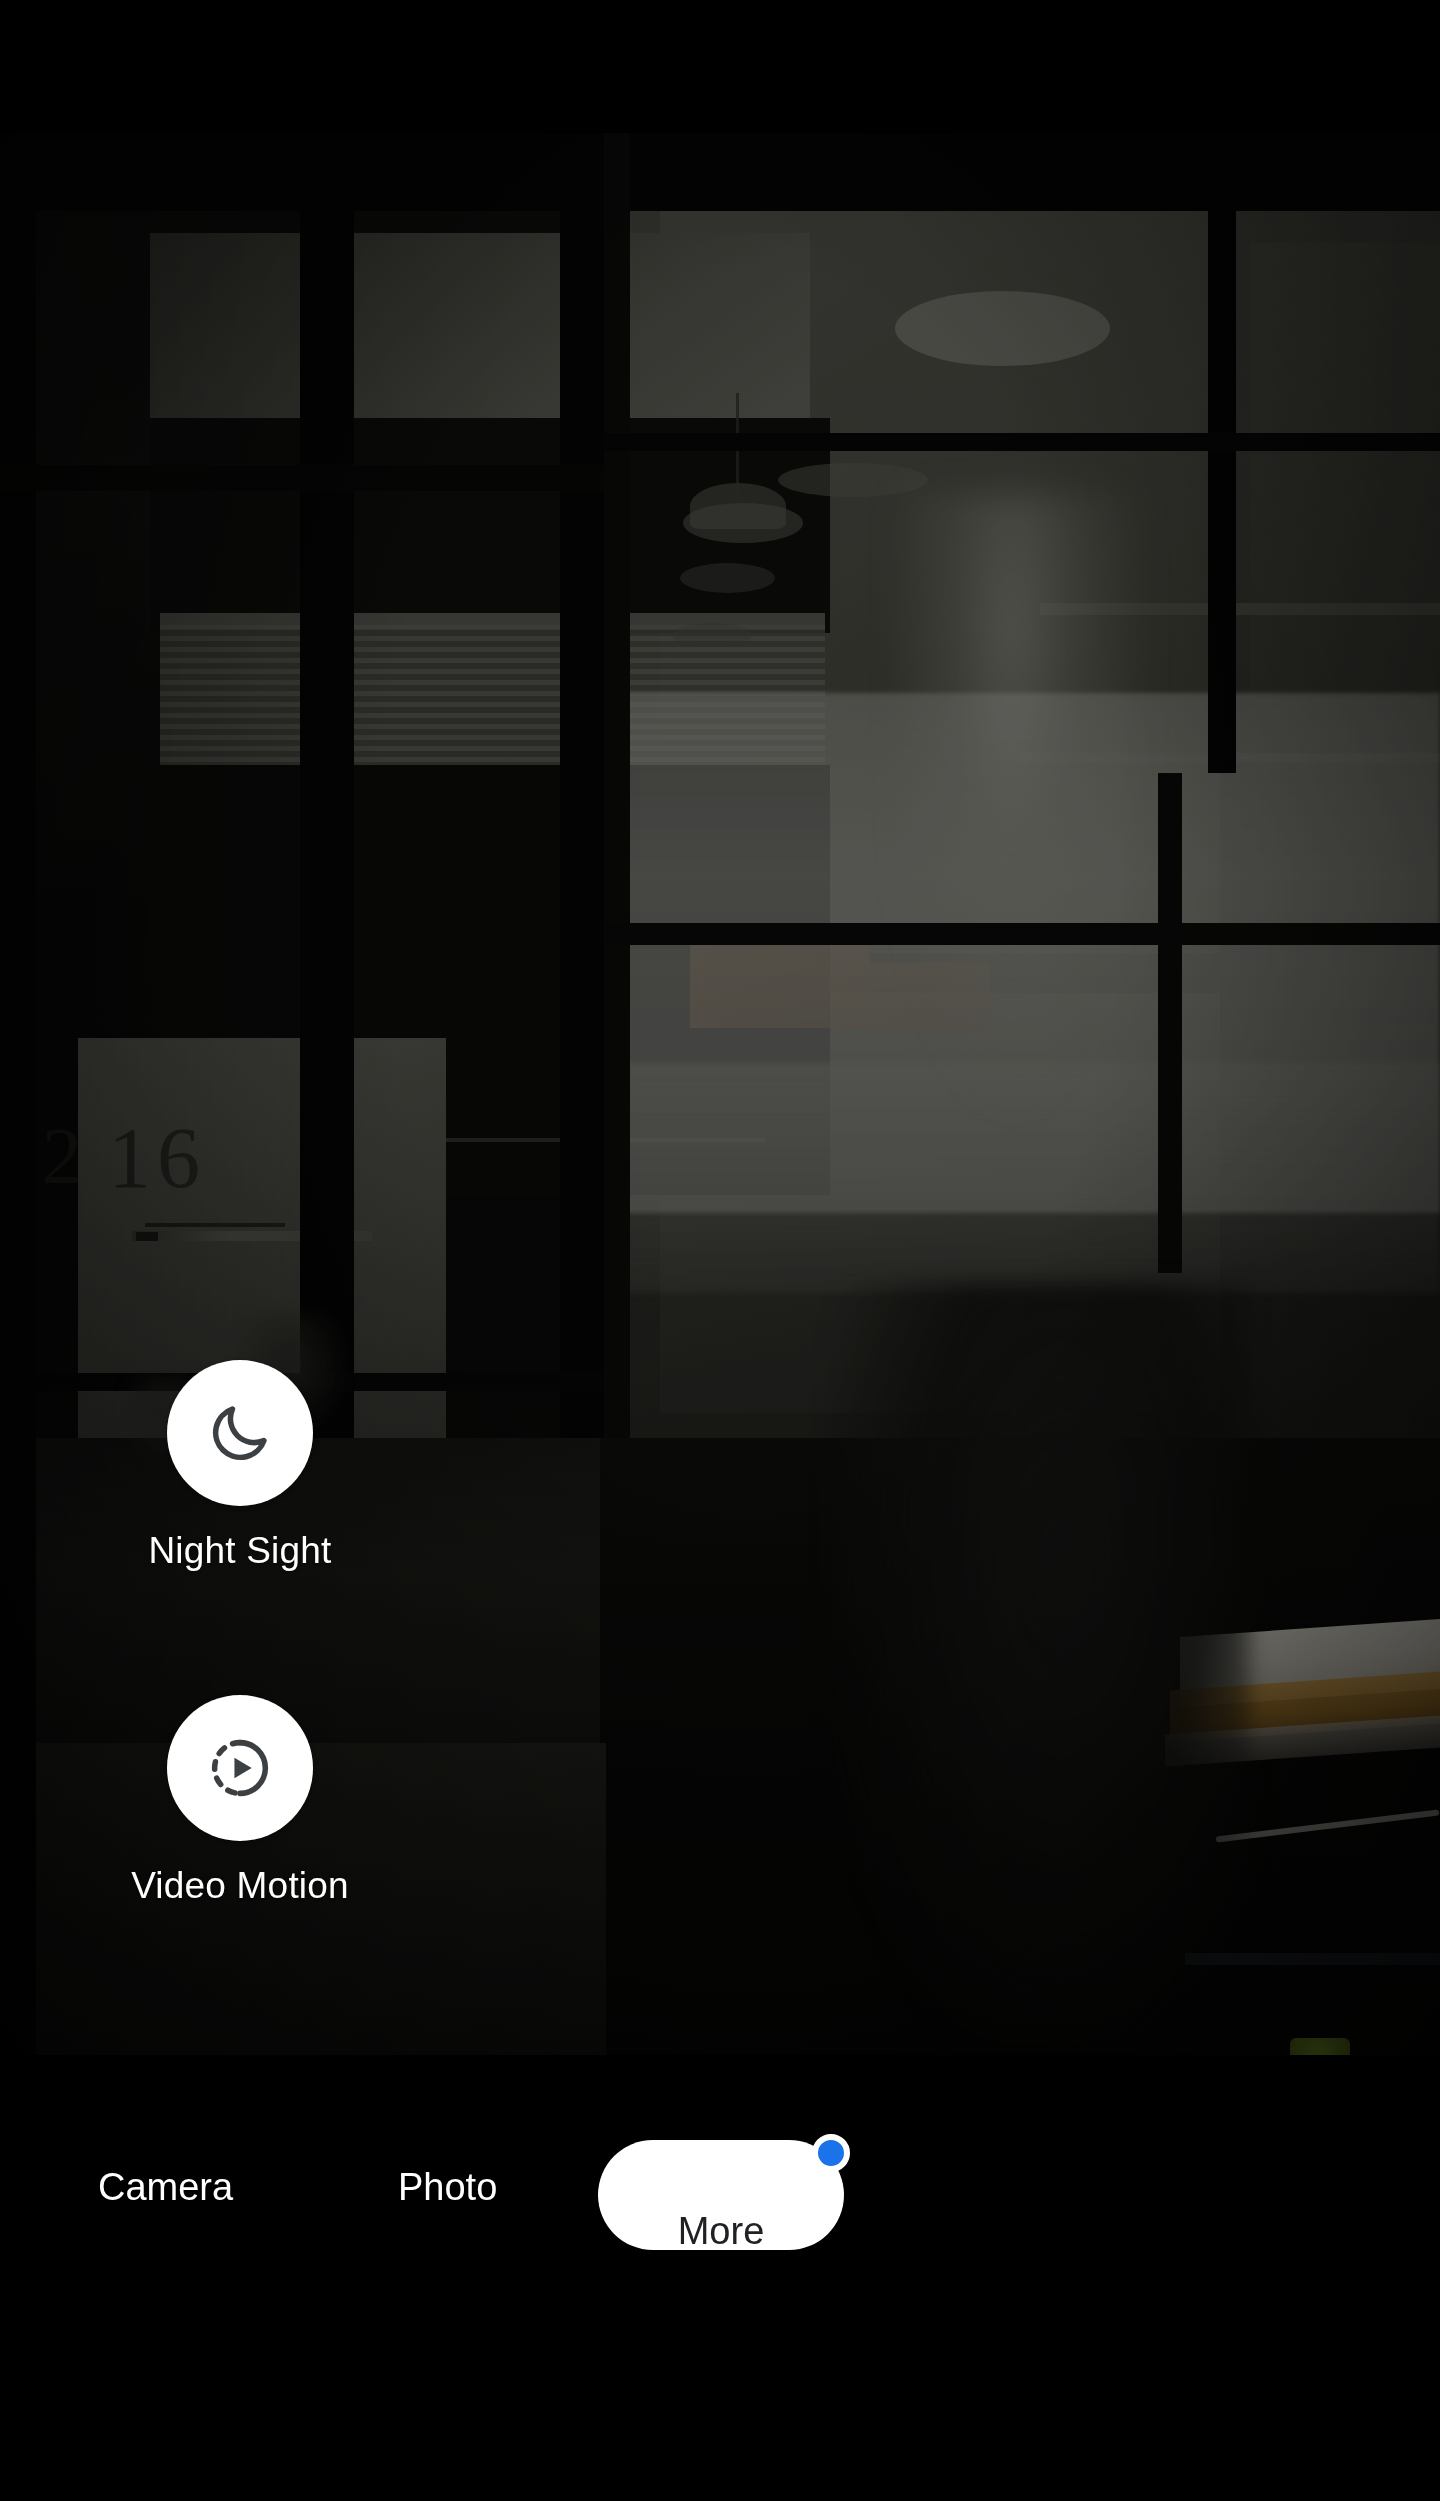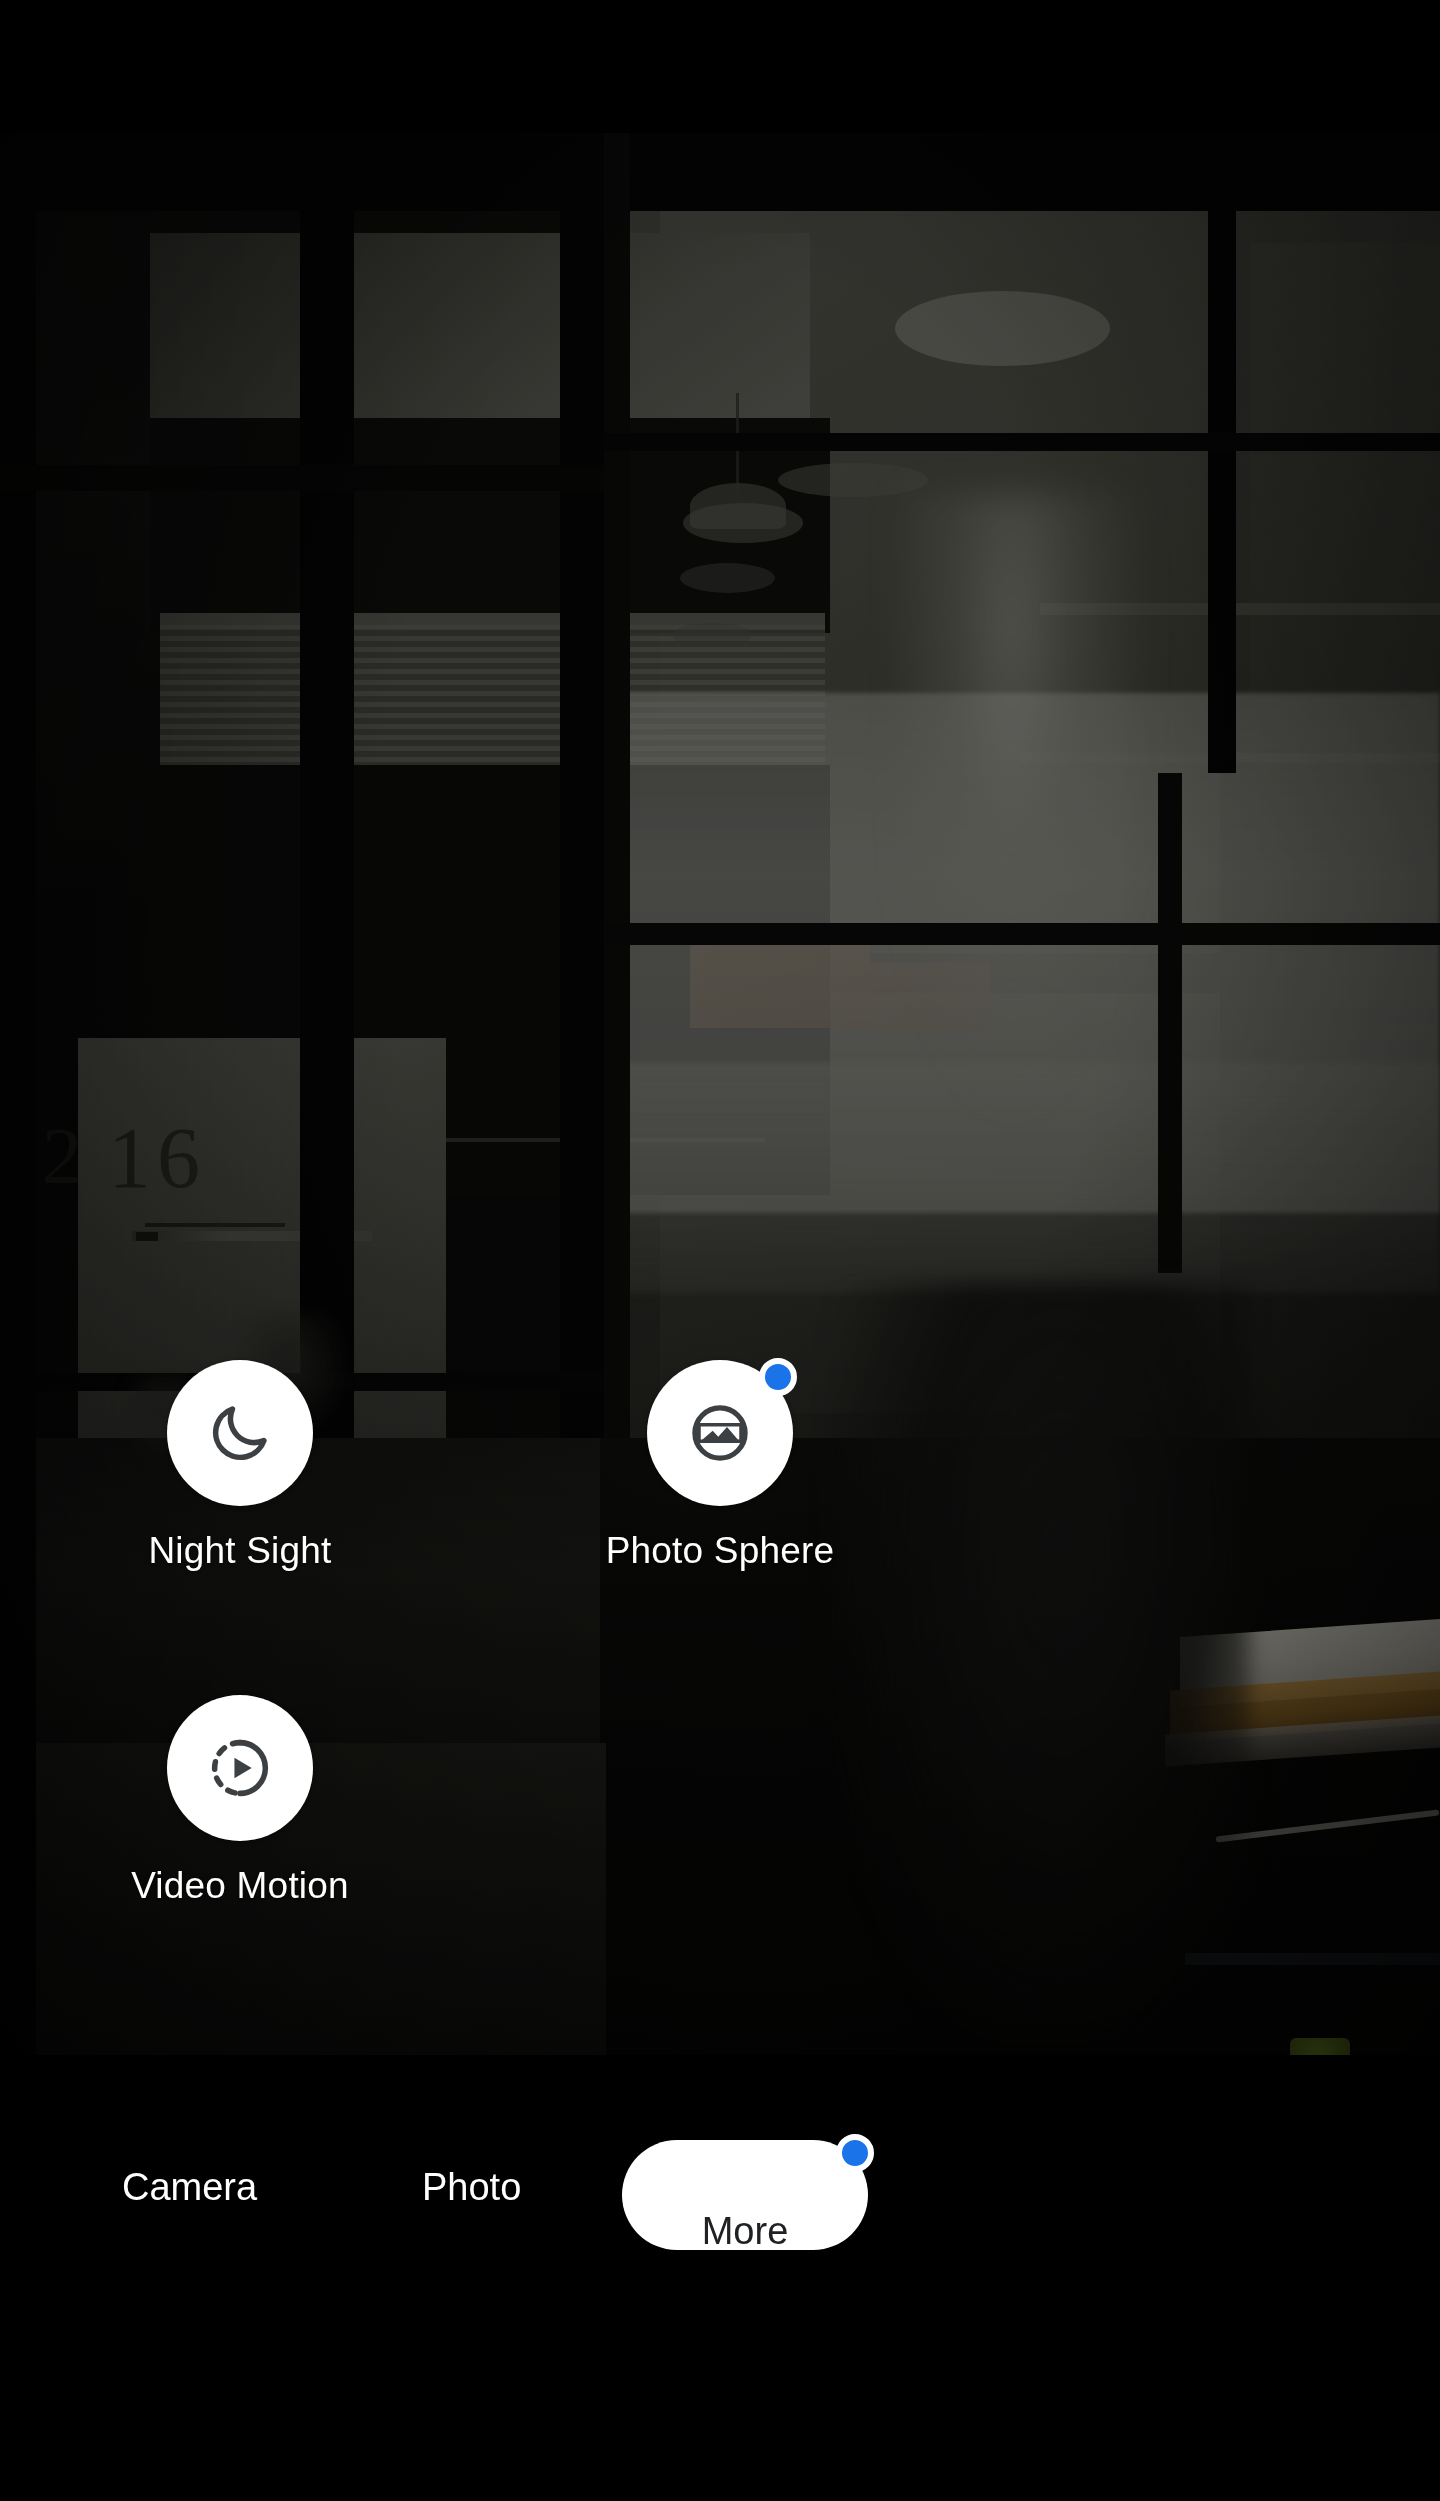--- a/index.html
+++ b/index.html
@@ -161,21 +161,21 @@
     position:absolute;top:-2px;right:-4px;width:38px;height:38px;border-radius:50%;
     background:#1a73e8;border:6px solid #fff;box-sizing:border-box;
   }
   .mode-label{
     margin-top:26px;color:#ffffff;font-size:37px;line-height:1;
     letter-spacing:.2px;white-space:nowrap;text-shadow:0 1px 3px rgba(0,0,0,.55);
   }
 
   
   #tabbar{
-    position:absolute;left:0;bottom:0;width:1288px;height:446px;background:#000;margin-left:24px;
+    position:absolute;left:0;bottom:0;width:1288px;height:446px;background:#000;
   }
   .tabs{position:absolute;left:0;top:85px;width:1440px;height:110px;
     display:flex;align-items:center;}
   .tab{
     position:relative;color:#fff;font-size:38px;line-height:1;
     white-space:nowrap;text-align:center;
   }
   .tab-camera{position:absolute;left:98px;top:28px;}
   .tab-video{position:absolute;left:398px;top:28px;}
   .tab-more{
@@ -268,31 +268,20 @@
 
       <div class="mode-cell">
         <div class="mode-circle">
           <svg viewBox="0 0 24 24" fill="none">
             <path d="M20.2 14.6A8.2 8.2 0 0 1 9.4 3.8 8.5 8.5 0 1 0 20.2 14.6Z" stroke-width="1.9" stroke-linejoin="round" stroke-linecap="round"></path>
           </svg>
         </div>
         <div class="mode-label">Night Sight</div>
       </div>
 
-      <div class="mode-cell">
-        <div class="mode-circle">
-          <svg viewBox="0 0 24 24" fill="none">
-            <circle cx="12" cy="12" r="8.6" stroke-width="1.8"></circle>
-            <path class="fillp" d="M4.4 8.6h15.2a0.8 0.8 0 0 1 0.8 0.8v5.2a0.8 0.8 0 0 1-0.8 0.8H4.4a0.8 0.8 0 0 1-0.8-0.8V9.4a0.8 0.8 0 0 1 0.8-0.8Zm1 1.2v4.4h13.2V9.8Z"></path>
-            <path class="fillp" d="M5.6 14.6h12.8L14.4 9.9l-3 3.4-1.9-2.1-3.9 3.4Z"></path>
-          </svg>
-          <div class="badge"></div>
-        </div>
-        <div class="mode-label">Photo Sphere</div>
-      </div>
 
       <div class="mode-cell empty"></div>
     </div>
 
     <div class="mode-row r2">
 
 
       <div class="mode-cell">
         <div class="mode-circle">
           <svg viewBox="0 0 24 24" fill="none">

